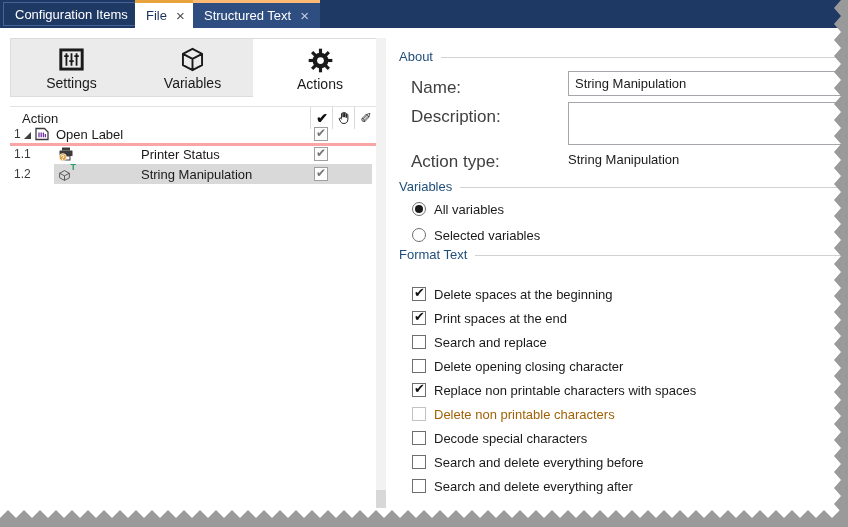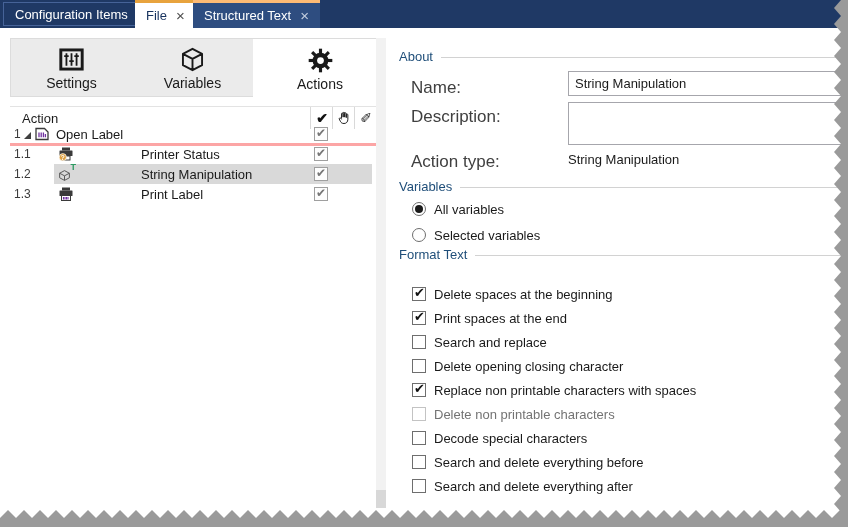--- a/index.html
+++ b/index.html
@@ -70,21 +70,21 @@
   .opt-row{display:flex;align-items:center;gap:8px;font-size:13px;color:#1a1a1a;}
   .radio-rows .opt-row{height:26px;}
   .cb-rows .opt-row{height:24px;}
   .radio{width:14px;height:14px;border:1px solid #6e6e6e;border-radius:50%;background:#fff;
          position:relative;box-sizing:border-box;flex:0 0 auto;}
   .radio.on::after{content:"";position:absolute;left:2px;top:2px;width:8px;height:8px;border-radius:50%;background:#1a1a1a;}
   .cb{width:14px;height:14px;border:1px solid #6e6e6e;background:#fff;position:relative;
       box-sizing:border-box;flex:0 0 auto;}
   .cb.on::after{content:"✔";position:absolute;left:1px;top:-3px;font-size:13px;color:#111;}
   .cb.dis{border-color:#c3c3c3;}
-  .opt-label.dis{color:#737373;}
+  .opt-label.dis{color:#a16207;}
 
   
   .torn{position:absolute;z-index:50;pointer-events:none;}
   .torn-right{right:0;top:0;}
   .torn-bottom{left:0;bottom:0;}
 </style>
 </head>
 <body>
 
 <div class="screen">
@@ -197,36 +197,20 @@
           <svg viewBox="0 0 16 16" width="13" height="13" style="position:absolute;left:0;top:3px;">
             <path d="M8 2 L14 5.2 V10.8 L8 14 L2 10.8 V5.2 Z M2 5.2 L8 8.4 L14 5.2 M8 8.4 V14" fill="none" stroke="#555" stroke-width="1.2"></path>
           </svg>
           <span class="tsup">T</span>
         </span>
       </span>
       <span class="glabel lvl1">String Manipulation</span>
       <span class="gcb on"></span>
     </div>
 
-    <div class="grow" style="top:146px;">
-
-      <span class="gnum">1.3</span>
-      <span class="gicon lvl1">
-        <svg viewBox="0 0 16 16" width="16" height="16">
-          <rect x="4" y="1.5" width="8" height="3" fill="#3a3a3a"></rect>
-          <rect x="1.5" y="4.5" width="13" height="5.5" rx="0.5" fill="#3a3a3a"></rect>
-          <rect x="3.5" y="9.5" width="9" height="5" fill="#fff" stroke="#3a3a3a" stroke-width="1"></rect>
-          <g stroke="#7030a0" stroke-width="1.1" fill="none">
-            <path d="M5.5 11 v2.5 M7 11 v2.5 M8.5 11 v2.5 M10 11 v2.5"></path>
-          </g>
-        </svg>
-      </span>
-      <span class="glabel lvl1">Print Label</span>
-      <span class="gcb on"></span>
-    </div>
 
     <div class="sbar">
       <span class="sb-dark"></span>
     </div>
   </div>
 
   <div class="sec" style="top:49px;">
     <span>About</span>
     <span class="rule"></span>
   </div>

